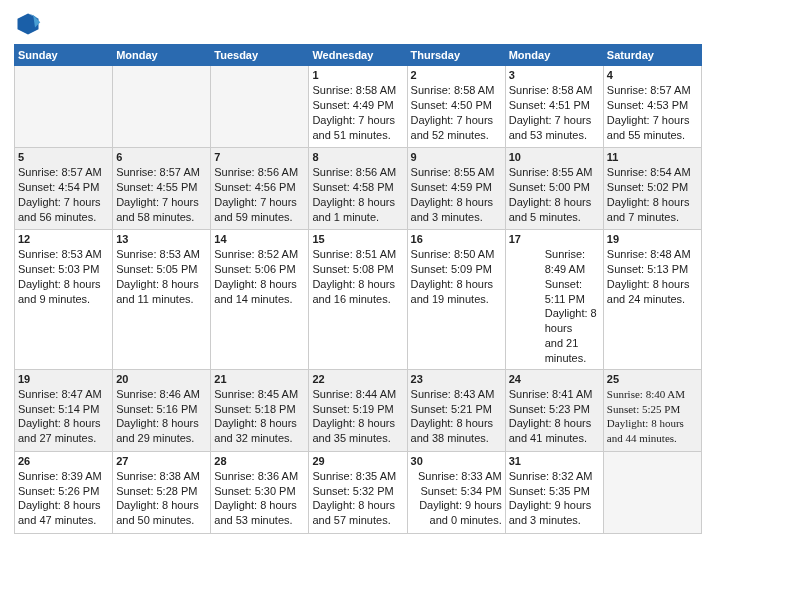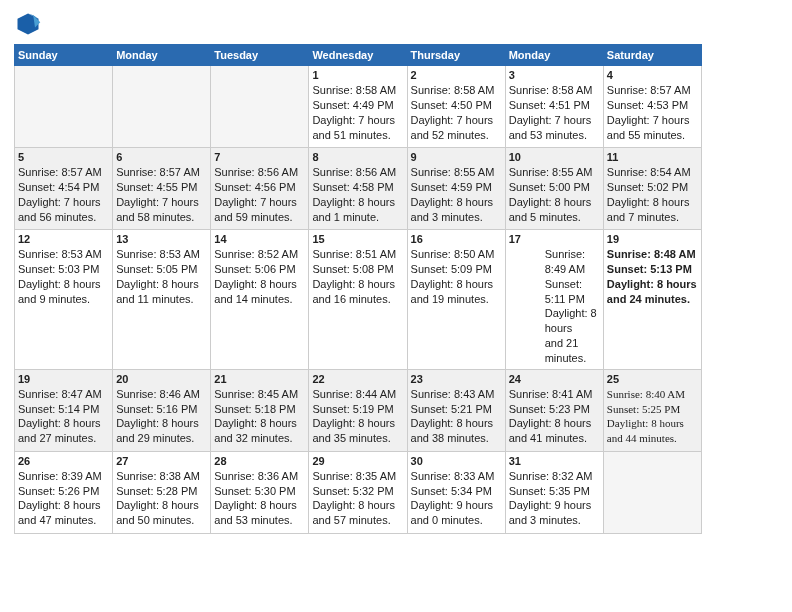--- a/index.html
+++ b/index.html
@@ -246,21 +246,21 @@
           </td>
           <td>
             <div class="day-number">17</div>
             <div class="day-info" style="white-space: pre-line; margin-left: 36px;">Sunrise: 8:49 AM
 Sunset: 5:11 PM
 Daylight: 8 hours
 and 21 minutes.</div>
           </td>
           <td>
             <div class="day-number">19</div>
-            <div class="day-info" style="white-space: pre-line; font-weight: bold;">Sunrise: 8:48 AM
+            <div class="day-info" style="white-space: pre-line;">Sunrise: 8:48 AM
 Sunset: 5:13 PM
 Daylight: 8 hours
 and 24 minutes.</div>
           </td>
         </tr>
         <tr class="row-alt">
           <td>
             <div class="day-number">19</div>
             <div class="day-info" style="white-space: pre-line;">Sunrise: 8:47 AM
 Sunset: 5:14 PM
@@ -334,21 +334,21 @@
           </td>
           <td>
             <div class="day-number">29</div>
             <div class="day-info" style="white-space: pre-line;">Sunrise: 8:35 AM
 Sunset: 5:32 PM
 Daylight: 8 hours
 and 57 minutes.</div>
           </td>
           <td>
             <div class="day-number">30</div>
-            <div class="day-info" style="white-space: pre-line;">Sunrise: 8:33 AM
+            <div class="day-info" style="white-space: pre-line; text-align: right;">Sunrise: 8:33 AM
 Sunset: 5:34 PM
 Daylight: 9 hours
 and 0 minutes.</div>
           </td>
           <td>
             <div class="day-number">31</div>
             <div class="day-info" style="white-space: pre-line;">Sunrise: 8:32 AM
 Sunset: 5:35 PM
 Daylight: 9 hours
 and 3 minutes.</div>

